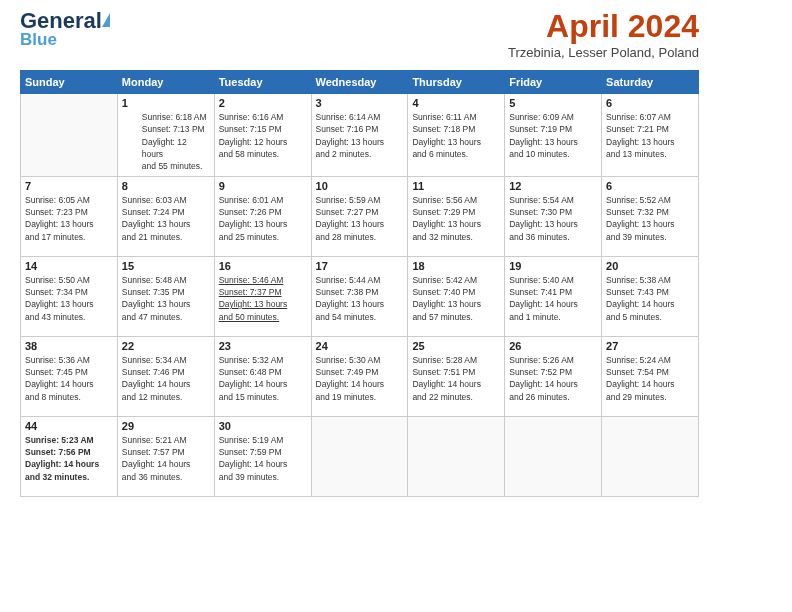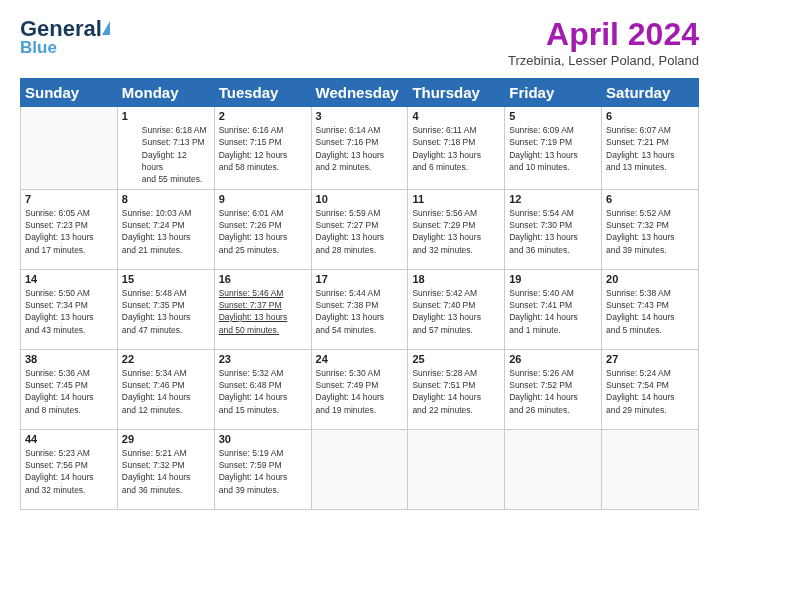--- a/index.html
+++ b/index.html
@@ -6,55 +6,55 @@
     body {
       font-family: Arial, sans-serif;
       background: #fff;
       width: 792px;
       height: 612px;
       overflow: hidden;
     }
     .page {
       width: 719px;
       min-height: 612px;
-      padding: 16px 20px 10px 20px;
+      padding: 8px 20px 10px 20px;
       background: #fff;
     }
     .header {
       display: flex;
       justify-content: space-between;
       align-items: flex-start;
       margin-bottom: 10px;
     }
     .logo {
       display: flex;
       flex-direction: column;
       align-items: flex-start;
     }
     .title-block {
       text-align: right;
     }
     .calendar-title {
       font-size: 32px;
       font-weight: bold;
-      color: #a21caf;
+      color: #c2410c;
     }
     .calendar-subtitle {
       font-size: 13px;
       color: #444;
     }
     .calendar {
       width: 100%;
       border-collapse: collapse;
       table-layout: fixed;
     }
     .calendar th {
       background: #2a6db5;
       color: #fff;
-      font-size: 15px;
+      font-size: 11px;
       font-weight: bold;
       padding: 5px 4px;
       text-align: left;
       border: 1px solid #2a6db5;
     }
     .calendar td {
       border: 1px solid #ccc;
       vertical-align: top;
       padding: 3px 4px;
       font-size: 9px;
@@ -176,21 +176,21 @@
         <tr>
           <td>
             <div class="day-number">7</div>
             <div class="day-info" style="white-space: pre-line;">Sunrise: 6:05 AM
 Sunset: 7:23 PM
 Daylight: 13 hours
 and 17 minutes.</div>
           </td>
           <td>
             <div class="day-number">8</div>
-            <div class="day-info" style="white-space: pre-line;">Sunrise: 10:03 AM
+            <div class="day-info" style="white-space: pre-line;">Sunrise: 6:03 AM
 Sunset: 7:24 PM
 Daylight: 13 hours
 and 21 minutes.</div>
           </td>
           <td>
             <div class="day-number">9</div>
             <div class="day-info" style="white-space: pre-line;">Sunrise: 6:01 AM
 Sunset: 7:26 PM
 Daylight: 13 hours
 and 25 minutes.</div>
@@ -322,29 +322,29 @@
             <div class="day-number">27</div>
             <div class="day-info" style="white-space: pre-line;">Sunrise: 5:24 AM
 Sunset: 7:54 PM
 Daylight: 14 hours
 and 29 minutes.</div>
           </td>
         </tr>
         <tr>
           <td>
             <div class="day-number">44</div>
-            <div class="day-info" style="white-space: pre-line;">Sunrise: 5:23 AM
+            <div class="day-info" style="white-space: pre-line; font-weight: bold;">Sunrise: 5:23 AM
 Sunset: 7:56 PM
 Daylight: 14 hours
 and 32 minutes.</div>
           </td>
           <td>
             <div class="day-number">29</div>
             <div class="day-info" style="white-space: pre-line;">Sunrise: 5:21 AM
-Sunset: 7:32 PM
+Sunset: 7:57 PM
 Daylight: 14 hours
 and 36 minutes.</div>
           </td>
           <td>
             <div class="day-number">30</div>
             <div class="day-info" style="white-space: pre-line;">Sunrise: 5:19 AM
 Sunset: 7:59 PM
 Daylight: 14 hours
 and 39 minutes.</div>
           </td>

